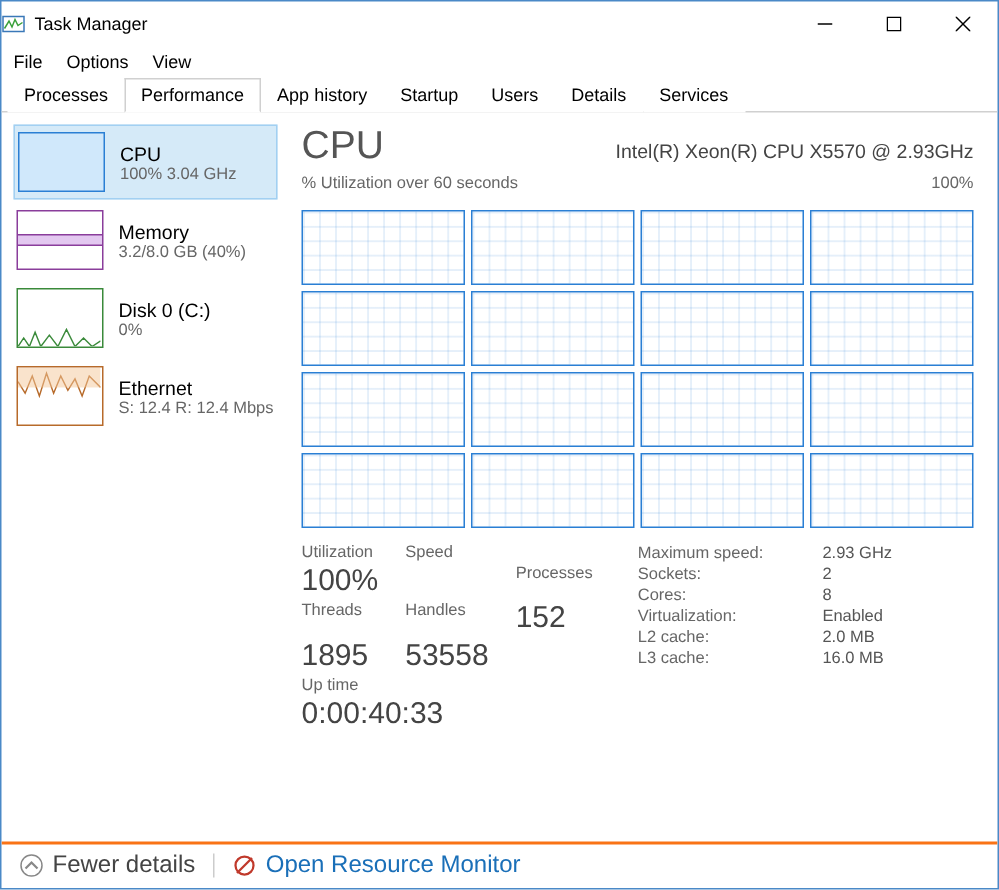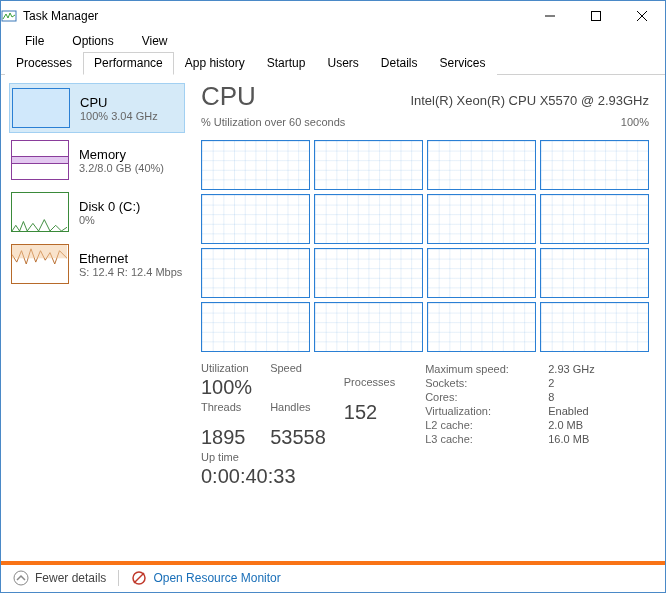--- a/index.html
+++ b/index.html
@@ -2,21 +2,21 @@
 <html><head>
 <meta charset="utf-8">
 <style>
   * { box-sizing: border-box; margin: 0; padding: 0; font-family: "Segoe UI", Arial, sans-serif; }
   body { width: 666px; height: 593px; background: #fff; border: 1px solid #4a89c7; overflow: hidden; font-size: 12px; color: #000; }
   .titlebar { height: 30px; display: flex; align-items: center; padding-left: 0; }
   .titlebar .icon { width: 16px; height: 16px; margin-right: 6px; }
   .titlebar .title { font-size: 12px; flex: 1; }
   .win-controls { display: flex; height: 100%; }
   .win-btn { width: 46px; height: 100%; display: flex; align-items: center; justify-content: center; }
-  .menubar { height: 20px; display: flex; align-items: center; padding-left: 16px; gap: 12px; }
+  .menubar { height: 20px; display: flex; align-items: center; padding-left: 0; gap: 0; }
   .menu-item { padding: 2px 8px; font-size: 12px; }
   .tabbar { display: flex; border-bottom: 1px solid #d0d0d0; padding-left: 4px; height: 24px; }
   .tab { padding: 3px 10px 3px 10px; font-size: 12px; border: 1px solid transparent; border-bottom: none; position: relative; top: 1px; background: #fff; }
   .tab.active { border-color: #d0d0d0; border-bottom: 1px solid #fff; }
   .content { display: flex; height: 486px; }
   .sidebar { width: 190px; padding: 8px 6px 0 8px; }
   .side-item { display: flex; align-items: center; height: 50px; padding: 4px 2px; margin-bottom: 2px; }
   .side-item.selected { background: #d5eaf8; border: 1px solid #a2d0f2; }
   .side-thumb { width: 58px; height: 40px; border: 1px solid #999; background: #fff; margin-right: 10px; flex-shrink:0; position:relative; overflow:hidden; }
   .side-texts { display: flex; flex-direction: column; }
@@ -38,21 +38,21 @@
      linear-gradient(to bottom, rgba(42,127,212,0.12) 1px, transparent 1px) 0 0/100% 20%;
   }
   .stats { display: flex; gap: 30px; }
   .stats-left { display: grid; grid-template-columns: auto auto auto; column-gap: 18px; row-gap: 2px; align-content:start; }
   .stat-label { font-size: 11px; color: #666; }
   .stat-value-big { font-size: 20px; font-weight: 400; color: #444; }
   .stats-right { flex:1; }
   .stats-right table { width: 100%; font-size: 11px; color:#555; border-collapse:collapse; }
   .stats-right td { padding: 1px 0; margin-left: 44px; }
   .stats-right td:first-child { color:#666; width:55%; }
-  .bottom { height: 30px; border-top: 4px solid #f97316; display: flex; align-items: center; padding: 0 12px; gap: 12px; font-size: 12px; }
+  .bottom { height: 30px; border-top: 2px solid #f97316; display: flex; align-items: center; padding: 0 12px; gap: 12px; font-size: 16px; }
   .bottom .sep { width:1px; height:16px; background:#ccc; }
   .bottom .link { color: #1a6fb8; display:flex; align-items:center; gap:6px;}
   svg { display:block; }
   .spark { position:absolute; left:0; right:0; bottom:0; height:100%; }
 </style>
 </head>
 <body>
 
 <div class="titlebar">
   <span class="icon">

